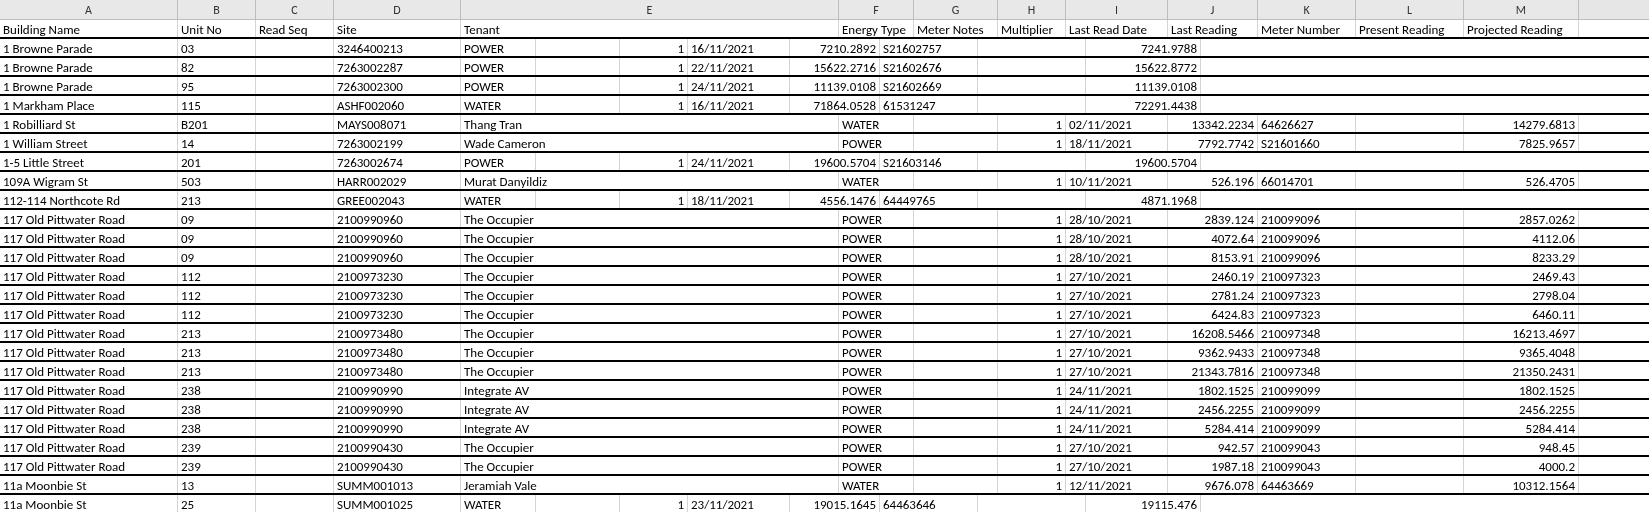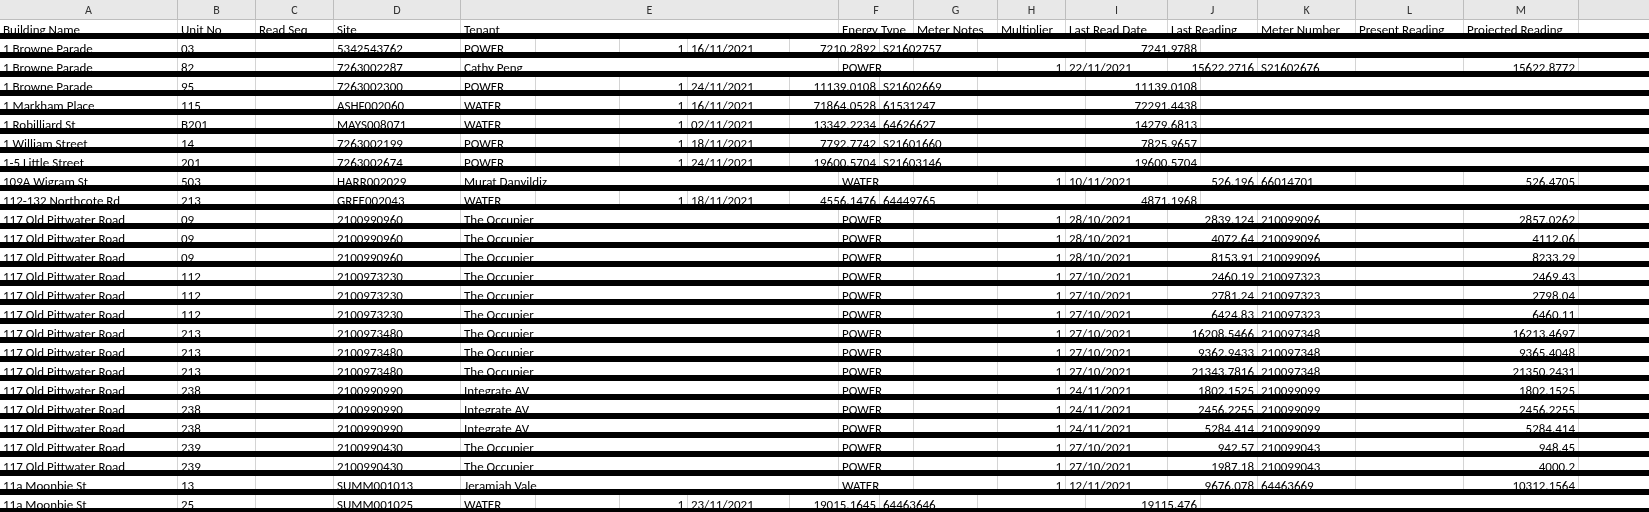--- a/index.html
+++ b/index.html
@@ -34,21 +34,21 @@
       color: #333;
       background: #e8e8e8;
     }
     .data-rows {
       display: flex;
       flex-direction: column;
     }
     .row {
       display: flex;
       height: 19px;
-      border-bottom: 6px solid #000000;
+      border-bottom: 2px solid #000000;
     }
     .cell {
       border-right: 1px solid #d4d4d4;
       padding: 1px 3px;
       white-space: nowrap;
       overflow: hidden;
       font-size: 13px;
       line-height: 17px;
     }
     .cell.num {
@@ -104,36 +104,35 @@
         <div class="cell c-I">Last Read Date</div>
         <div class="cell c-J">Last Reading</div>
         <div class="cell c-K">Meter Number</div>
         <div class="cell c-L">Present Reading</div>
         <div class="cell c-M">Projected Reading</div>
       </div>
       <div class="row">
         <div class="cell c-A">1 Browne Parade</div>
         <div class="cell c-B">03</div>
         <div class="cell c-C"></div>
-        <div class="cell c-D">5342543762</div>
+        <div class="cell c-D">3246400213</div>
         <div class="cell c-F">POWER</div>
         <div class="cell c-G"></div>
         <div class="cell c-H num">1</div>
         <div class="cell c-I">16/11/2021</div>
         <div class="cell c-J num">7210.2892</div>
         <div class="cell c-K">S21602757</div>
         <div class="cell c-L"></div>
         <div class="cell c-M num">7241.9788</div>
       </div>
       <div class="row">
         <div class="cell c-A">1 Browne Parade</div>
         <div class="cell c-B">82</div>
         <div class="cell c-C"></div>
         <div class="cell c-D">7263002287</div>
-        <div class="cell c-E">Cathy Peng</div>
         <div class="cell c-F">POWER</div>
         <div class="cell c-G"></div>
         <div class="cell c-H num">1</div>
         <div class="cell c-I">22/11/2021</div>
         <div class="cell c-J num">15622.2716</div>
         <div class="cell c-K">S21602676</div>
         <div class="cell c-L"></div>
         <div class="cell c-M num">15622.8772</div>
       </div>
       <div class="row">
@@ -162,34 +161,36 @@
         <div class="cell c-J num">71864.0528</div>
         <div class="cell c-K">61531247</div>
         <div class="cell c-L"></div>
         <div class="cell c-M num">72291.4438</div>
       </div>
       <div class="row">
         <div class="cell c-A">1 Robilliard St</div>
         <div class="cell c-B">B201</div>
         <div class="cell c-C"></div>
         <div class="cell c-D">MAYS008071</div>
+        <div class="cell c-E">Thang Tran</div>
         <div class="cell c-F">WATER</div>
         <div class="cell c-G"></div>
         <div class="cell c-H num">1</div>
         <div class="cell c-I">02/11/2021</div>
         <div class="cell c-J num">13342.2234</div>
         <div class="cell c-K">64626627</div>
         <div class="cell c-L"></div>
         <div class="cell c-M num">14279.6813</div>
       </div>
       <div class="row">
         <div class="cell c-A">1 William Street</div>
         <div class="cell c-B">14</div>
         <div class="cell c-C"></div>
         <div class="cell c-D">7263002199</div>
+        <div class="cell c-E">Wade Cameron</div>
         <div class="cell c-F">POWER</div>
         <div class="cell c-G"></div>
         <div class="cell c-H num">1</div>
         <div class="cell c-I">18/11/2021</div>
         <div class="cell c-J num">7792.7742</div>
         <div class="cell c-K">S21601660</div>
         <div class="cell c-L"></div>
         <div class="cell c-M num">7825.9657</div>
       </div>
       <div class="row">
@@ -215,21 +216,21 @@
         <div class="cell c-F">WATER</div>
         <div class="cell c-G"></div>
         <div class="cell c-H num">1</div>
         <div class="cell c-I">10/11/2021</div>
         <div class="cell c-J num">526.196</div>
         <div class="cell c-K">66014701</div>
         <div class="cell c-L"></div>
         <div class="cell c-M num">526.4705</div>
       </div>
       <div class="row">
-        <div class="cell c-A">112-132 Northcote Rd</div>
+        <div class="cell c-A">112-114 Northcote Rd</div>
         <div class="cell c-B">213</div>
         <div class="cell c-C"></div>
         <div class="cell c-D">GREE002043</div>
         <div class="cell c-F">WATER</div>
         <div class="cell c-G"></div>
         <div class="cell c-H num">1</div>
         <div class="cell c-I">18/11/2021</div>
         <div class="cell c-J num">4556.1476</div>
         <div class="cell c-K">64449765</div>
         <div class="cell c-L"></div>

